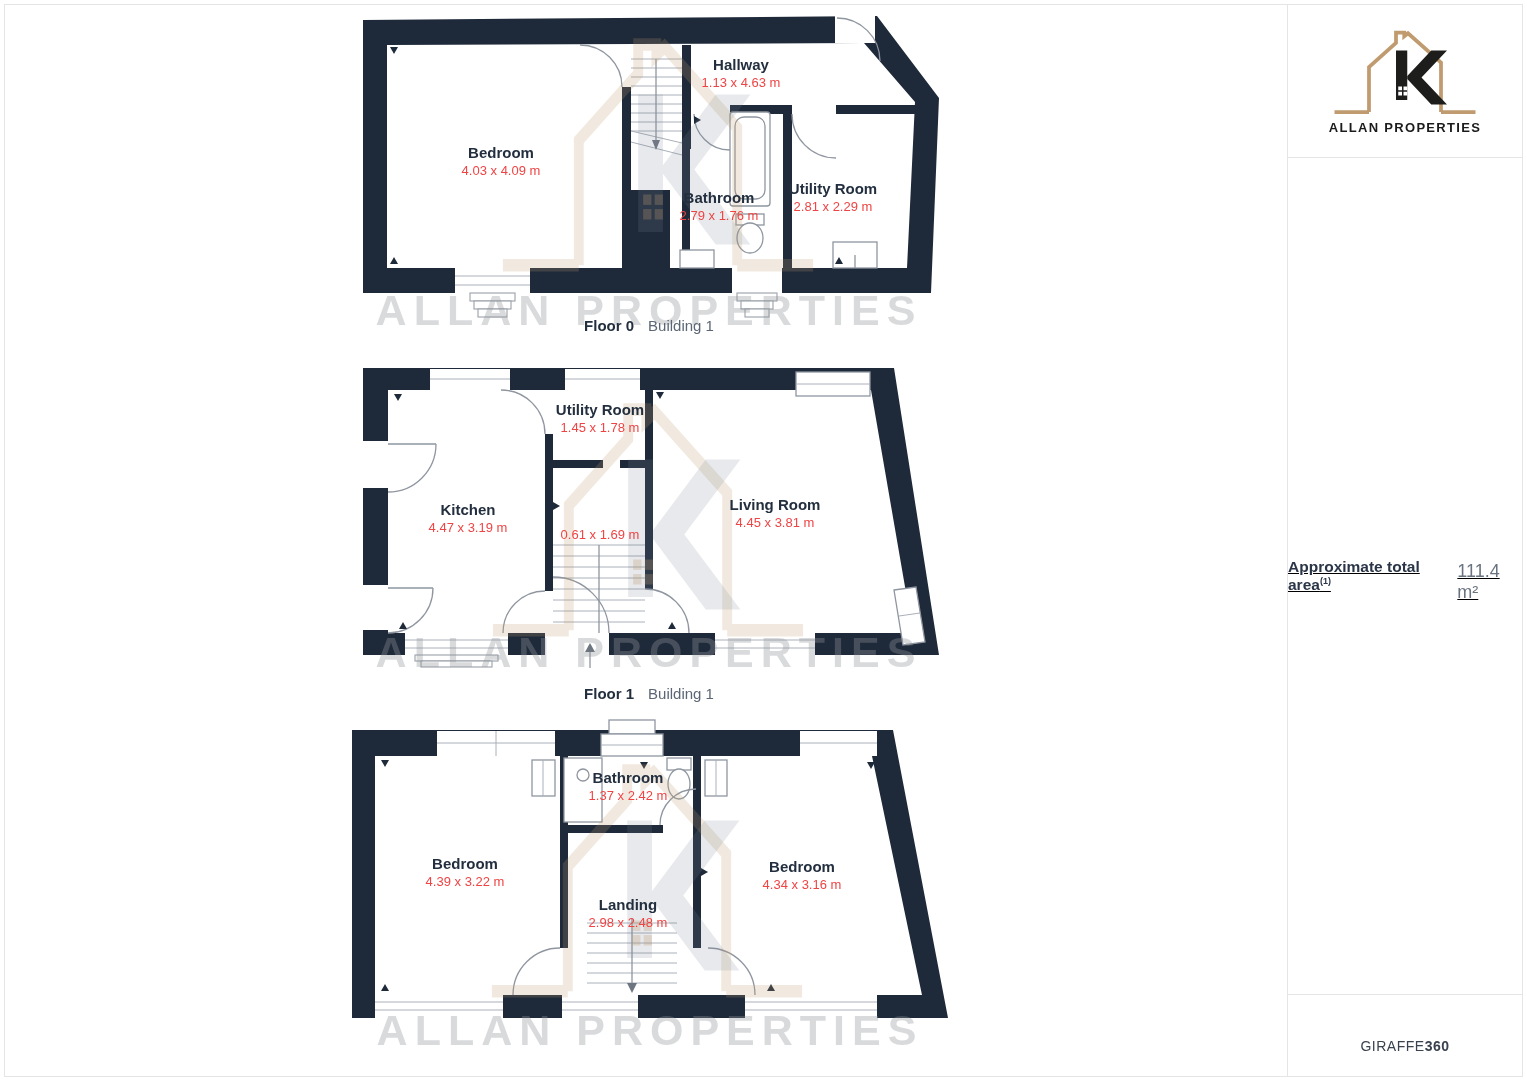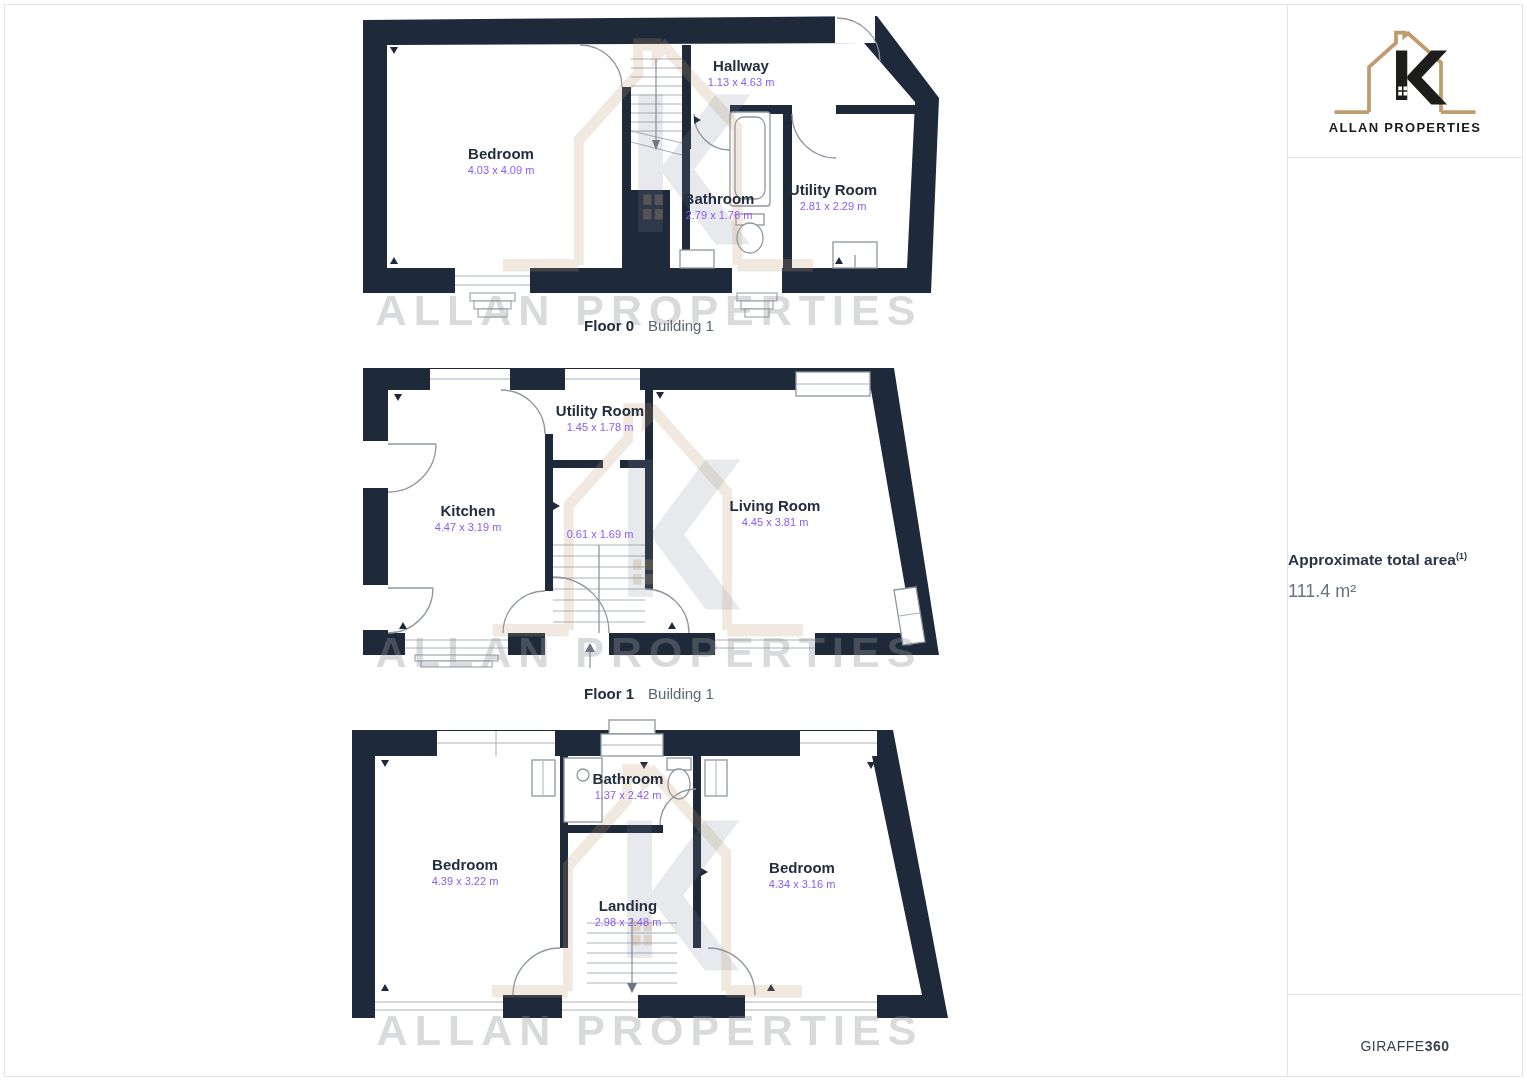--- a/index.html
+++ b/index.html
@@ -15,32 +15,32 @@
   .fixture{fill:#fff;stroke:#8f96a0;stroke-width:1.3;}
   .stepr{fill:#fff;stroke:#9aa1a9;stroke-width:1.1;}
   .tick{fill:#1e2a3a;}
   .wm-logo{position:absolute;pointer-events:none;}
   .wm-text{position:absolute;left:50%;transform:translateX(-50%);
            font-weight:700;font-size:43px;letter-spacing:7px;white-space:nowrap;
            color:rgba(145,148,155,0.35);z-index:4;}
   .room-label{position:absolute;transform:translate(-50%,-50%);text-align:center;
               line-height:1.25;z-index:5;}
   .room-name{font-weight:700;font-size:15px;color:#232f3f;}
-  .room-dims{font-size:11px;color:#8b5cf6;}
+  .room-dims{font-size:13px;color:#ef4444;}
   .floor-caption{position:absolute;left:0;right:0;text-align:center;font-size:15px;z-index:6;}
   .fl{font-weight:700;color:#232f3f;}
   .fb{color:#5b6674;margin-left:14px;text-align:right;}
   
   .sidebar{position:absolute;right:0;top:0;bottom:0;width:234px;
            border-left:1px solid #e4e5e7;display:flex;flex-direction:column;background:#fff;}
   .logo-box{height:152px;border-bottom:1px solid #e4e5e7;
             display:flex;flex-direction:column;align-items:center;justify-content:center;}
   .brand-name{font-size:13px;font-weight:700;letter-spacing:1.3px;color:#1b1b1b;margin-top:2px;}
-  .area-box{flex:1;border-bottom:1px solid #e4e5e7;display:flex;flex-direction:column;
-            justify-content:center;}
+  .area-box{flex:1;border-bottom:1px solid #e4e5e7;display:flex;
+            align-items:center;justify-content:center;text-decoration:underline;}
   .area-title{font-size:15.5px;font-weight:700;color:#2a3547;}
   .area-title sup{font-size:9px;}
   .area-value{margin-top:12px;font-size:18px;color:#6a7380;}
   .footnote-box{height:62px;border-bottom:1px solid #e4e5e7;display:flex;align-items:center;
                 justify-content:center;font-size:12.5px;color:#5f6a76;text-align:center;}
   .disclaimer-box{padding:22px 18px 18px;font-size:12.5px;color:#5f6a76;text-align:center;
                   line-height:1.55;}
   .provider{margin-top:19px;font-size:14px;color:#39424f;letter-spacing:.5px;text-align:center;}
   .provider b{font-weight:700;}
 </style>

